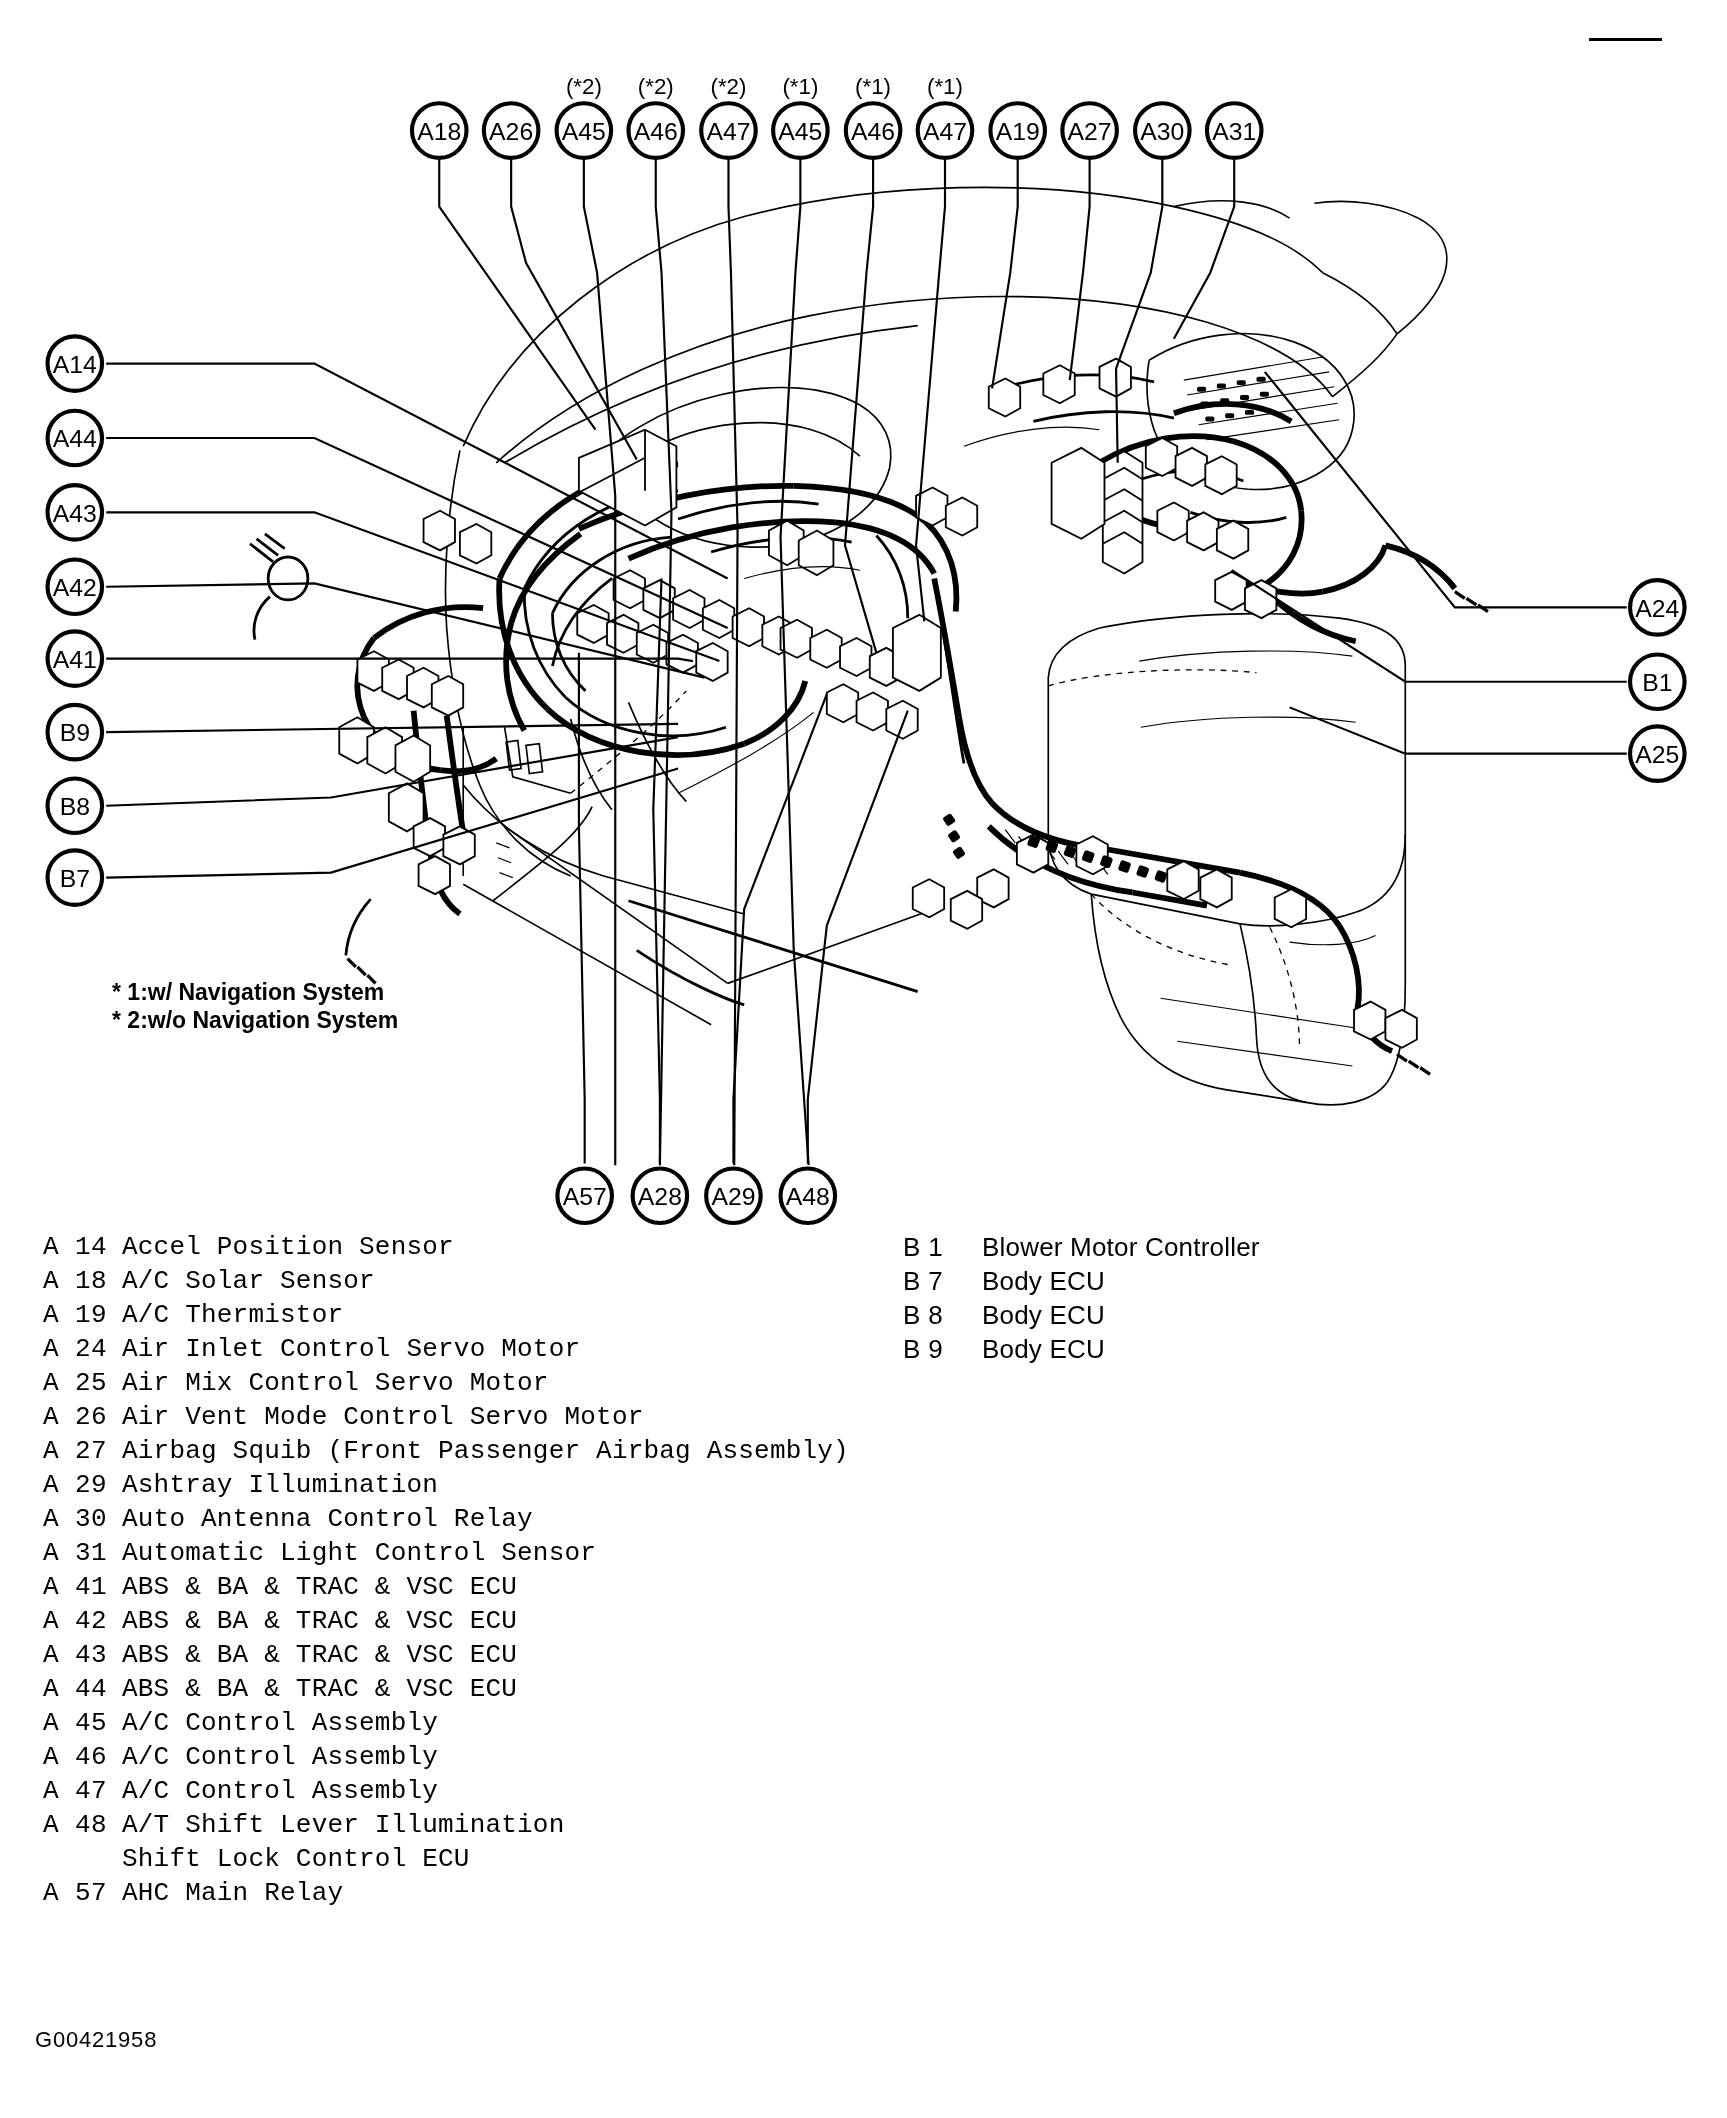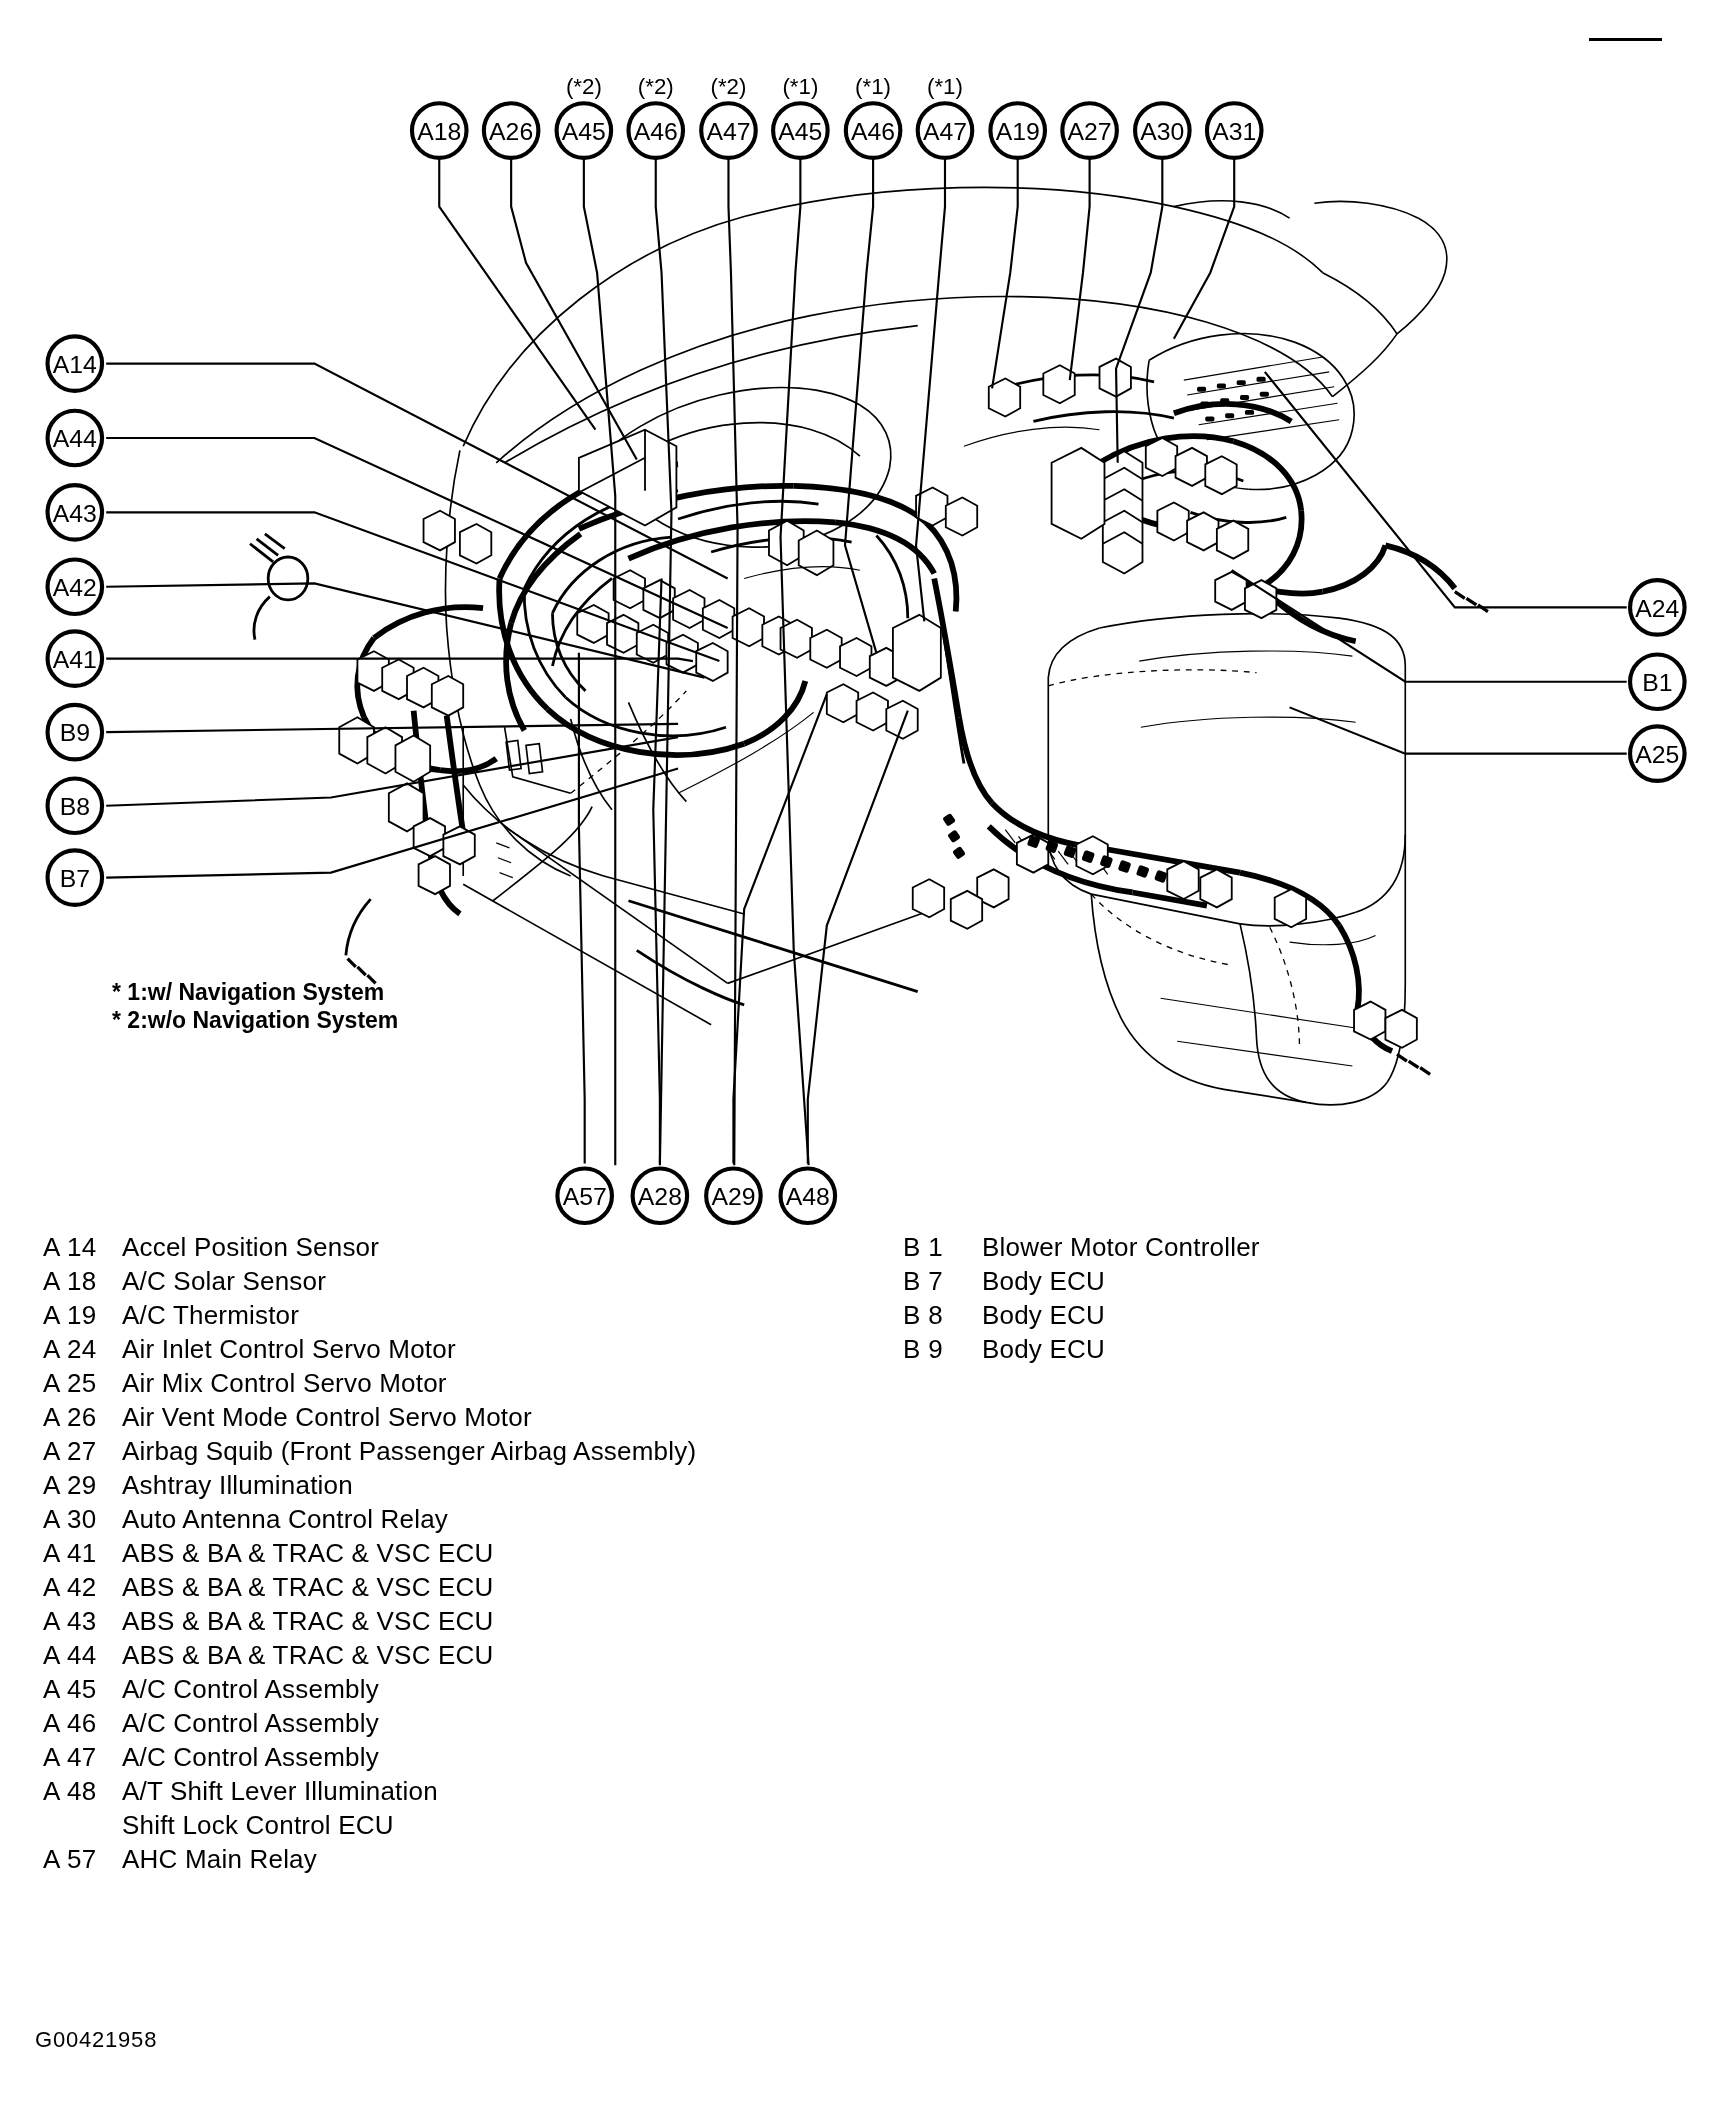--- a/index.html
+++ b/index.html
@@ -2,21 +2,21 @@
 <html style="font-size:13.2px"><head>
 <meta charset="utf-8">
 <style>
   html,body{margin:0;padding:0;background:#fff;}
   body{width:1728px;height:2118px;position:relative;overflow:hidden;
        font-family:"Liberation Sans","DejaVu Sans",sans-serif;color:#000;}
   #sheet{position:absolute;left:0;top:0;width:1728px;height:2118px;}
   svg.layer{position:absolute;left:0;top:0;width:1728px;height:2118px;overflow:visible;}
   .legend{position:absolute;left:0;top:1232px;width:1728px;}
   .legcol{position:absolute;top:0;}
-  .legcol.left{left:43px;}
+  .legcol.left{left:43px;font-family:Liberation Mono, monospace;}
   .legcol.right{left:903px;}
   .legrow{display:flex;align-items:baseline;height:34px;white-space:nowrap;}
   .legcode{width:79px;flex:0 0 79px;font-size:26px;letter-spacing:0.4px;}
   .legdesc{font-size:26px;letter-spacing:0.2px;text-align:center;}
   .legrow.cont .legcode{visibility:hidden;}
   .footnote{position:absolute;left:112px;top:978px;font-size:23px;line-height:28px;white-space:pre;font-weight:bold;}
   .gnum{position:absolute;left:35px;top:2027px;font-size:22px;letter-spacing:0.8px;}
   .cap-text{font-size:30px;font-family:"Liberation Sans","DejaVu Sans",sans-serif;
             text-anchor:middle;dominant-baseline:central;fill:#000;}
   .star-text{font-size:27px;font-family:"Liberation Sans","DejaVu Sans",sans-serif;
@@ -537,20 +537,24 @@
         </div>
         <div class="legrow">
           <span class="legcode">A 29</span>
           <span class="legdesc">Ashtray Illumination</span>
         </div>
         <div class="legrow">
           <span class="legcode">A 30</span>
           <span class="legdesc">Auto Antenna Control Relay</span>
         </div>
         <div class="legrow">
+          <span class="legcode">A 31</span>
+          <span class="legdesc">Automatic Light Control Sensor</span>
+        </div>
+        <div class="legrow">
           <span class="legcode">A 41</span>
           <span class="legdesc">ABS &amp; BA &amp; TRAC &amp; VSC ECU</span>
         </div>
         <div class="legrow">
           <span class="legcode">A 42</span>
           <span class="legdesc">ABS &amp; BA &amp; TRAC &amp; VSC ECU</span>
         </div>
         <div class="legrow">
           <span class="legcode">A 43</span>
           <span class="legdesc">ABS &amp; BA &amp; TRAC &amp; VSC ECU</span>

